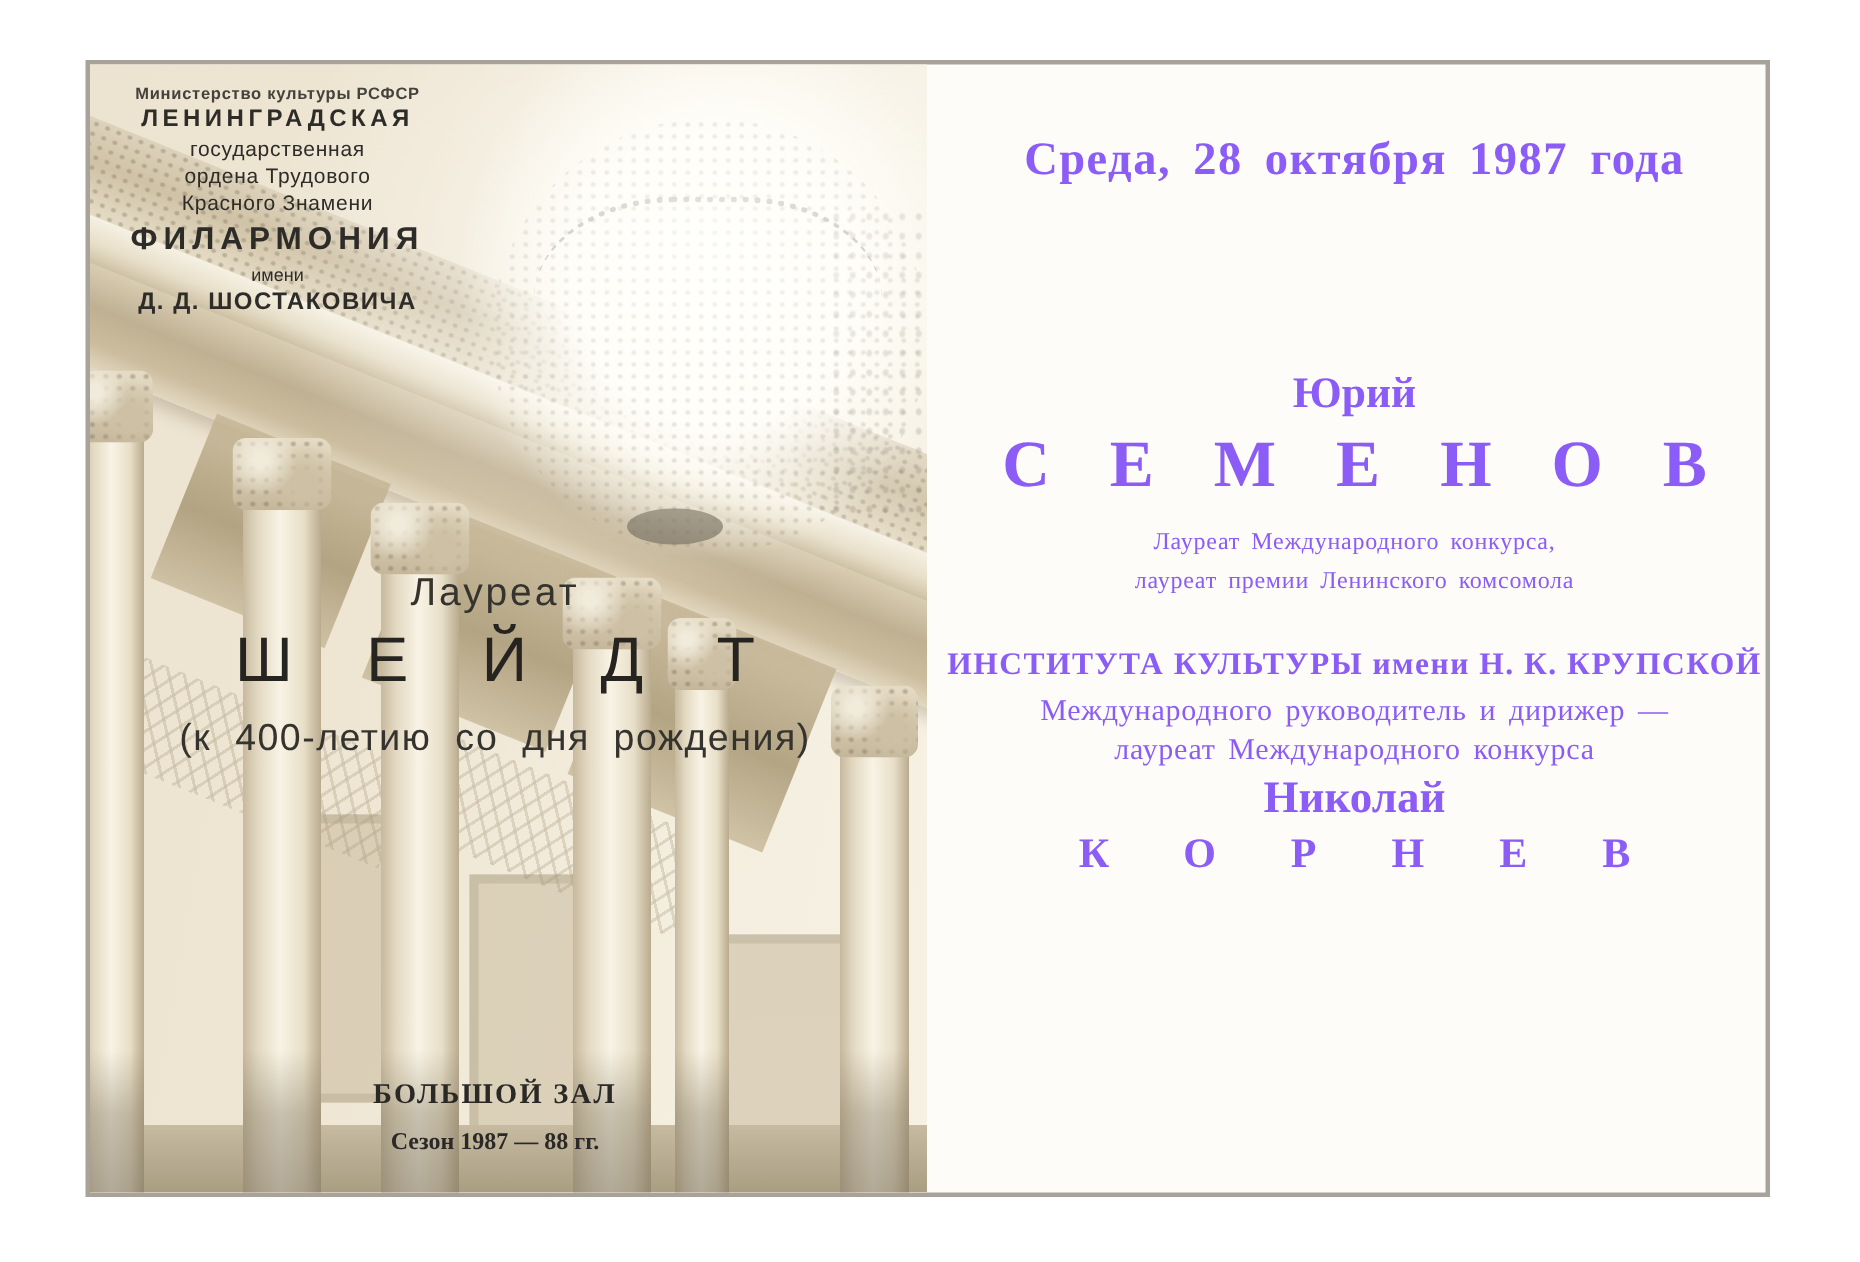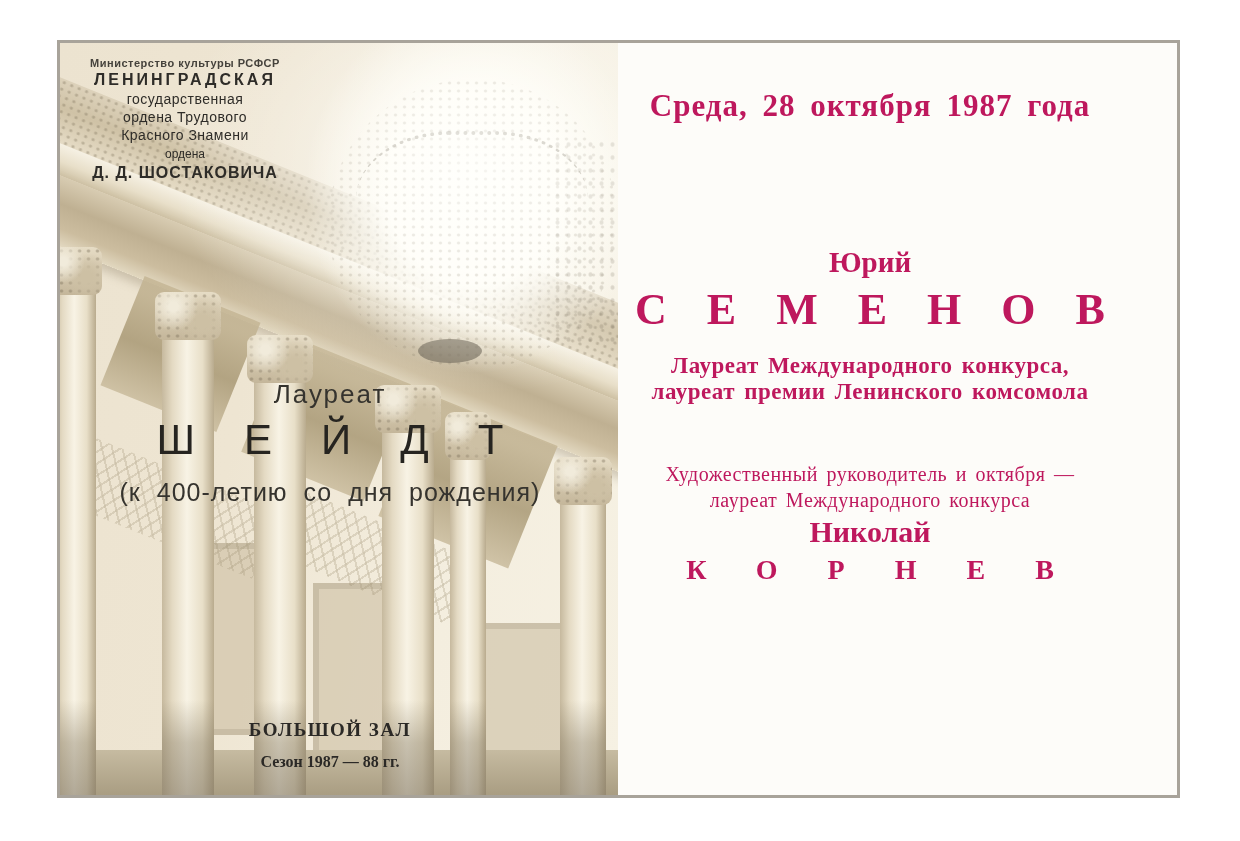--- a/index.html
+++ b/index.html
@@ -77,26 +77,26 @@
   .t-imeni{font-size:12px;margin-top:4px;}
   .t-patron{font-size:16px;font-weight:bold;letter-spacing:1px;margin-top:3px;}
   .ph-composer{left:35px;top:336px;width:470px;}
   .t-first{font-size:26px;letter-spacing:2px;color:#35332e;}
   .t-surname{font-size:42px;letter-spacing:49px;padding-left:49px;margin-top:6px;color:#262420;}
   .t-anniv{font-size:25px;letter-spacing:1px;word-spacing:8px;margin-top:14px;color:#35332e;}
   .ph-footer{left:35px;top:676px;width:470px;font-family:"Liberation Serif", serif;}
   .t-hall{font-size:19px;font-weight:bold;letter-spacing:1.5px;color:#2b2926;}
   .t-season{font-size:16px;font-weight:bold;margin-top:12px;color:#2b2926;}
   
-  .right-page{position:absolute;left:533px;top:0;width:554px;height:562px;color:#be185d;}
+  .right-page{position:absolute;left:566px;top:0;width:554px;height:562px;color:#8b5cf6;}
   .rline{position:absolute;left:0;width:100%;text-align:center;}
   .r-date{top:45px;font-size:31px;font-weight:600;letter-spacing:1px;word-spacing:6px;}
   .r-first{top:203px;font-size:29px;font-weight:bold;}
   .r-surname{top:241px;font-size:44px;font-weight:bold;letter-spacing:40px;padding-left:40px;box-sizing:border-box;}
-  .r-credit{font-size:23px;letter-spacing:.5px;word-spacing:3px;font-weight:bold;}
+  .r-credit{font-size:16px;letter-spacing:.5px;word-spacing:3px;}
   .r-credit1{top:310px;}
   .r-credit2{top:336px;}
   .r-choir{top:360px;font-size:22px;font-weight:bold;letter-spacing:10px;padding-left:10px;box-sizing:border-box;}
   .r-institute{top:387px;font-size:21px;font-weight:bold;letter-spacing:1px;}
   .r-role1{top:420px;font-size:20px;letter-spacing:.5px;word-spacing:3px;}
   .r-role2{top:446px;font-size:20px;letter-spacing:.5px;word-spacing:3px;}
   .r-cfirst{top:472px;font-size:30px;font-weight:bold;}
   .r-csurname{top:511px;font-size:28px;font-weight:bold;letter-spacing:50px;padding-left:50px;box-sizing:border-box;}
 </style>
 </head>
@@ -130,21 +130,22 @@
       <div class="column col5"></div>
       <div class="column col6"></div>
       <div class="photo-wash"></div>
 
       <div class="overlay ph-header">
         <div class="t-ministry">Министерство культуры РСФСР</div>
         <div class="t-city">ЛЕНИНГРАДСКАЯ</div>
         <div class="t-gov">государственная</div>
         <div class="t-gov">ордена Трудового</div>
         <div class="t-gov">Красного Знамени</div>
-        <div class="t-imeni">ордена</div>
+        <div class="t-org">ФИЛАРМОНИЯ</div>
+        <div class="t-imeni">имени</div>
         <div class="t-patron">Д. Д. ШОСТАКОВИЧА</div>
       </div>
 
       <div class="overlay ph-composer">
         <div class="t-first">Лауреат</div>
         <div class="t-surname">ШЕЙДТ</div>
         <div class="t-anniv">(к 400-летию со дня рождения)</div>
       </div>
 
       <div class="overlay ph-footer">
@@ -152,20 +153,21 @@
         <div class="t-season">Сезон 1987 — 88 гг.</div>
       </div>
     </div>
 
     <div class="right-page">
       <div class="rline r-date">Среда, 28 октября 1987 года</div>
       <div class="rline r-first">Юрий</div>
       <div class="rline r-surname">СЕМЕНОВ</div>
       <div class="rline r-credit r-credit1">Лауреат Международного конкурса,</div>
       <div class="rline r-credit r-credit2">лауреат премии Ленинского комсомола</div>
-      <div class="rline r-role1">Художественный руководитель и октября —</div>
+      <div class="rline r-institute">ИНСТИТУТА КУЛЬТУРЫ имени Н. К. КРУПСКОЙ</div>
+      <div class="rline r-role1">Международного руководитель и дирижер —</div>
       <div class="rline r-role2">лауреат Международного конкурса</div>
       <div class="rline r-cfirst">Николай</div>
       <div class="rline r-csurname">КОРНЕВ</div>
     </div>
 
   </div>
 </div>
 
 </body></html>

